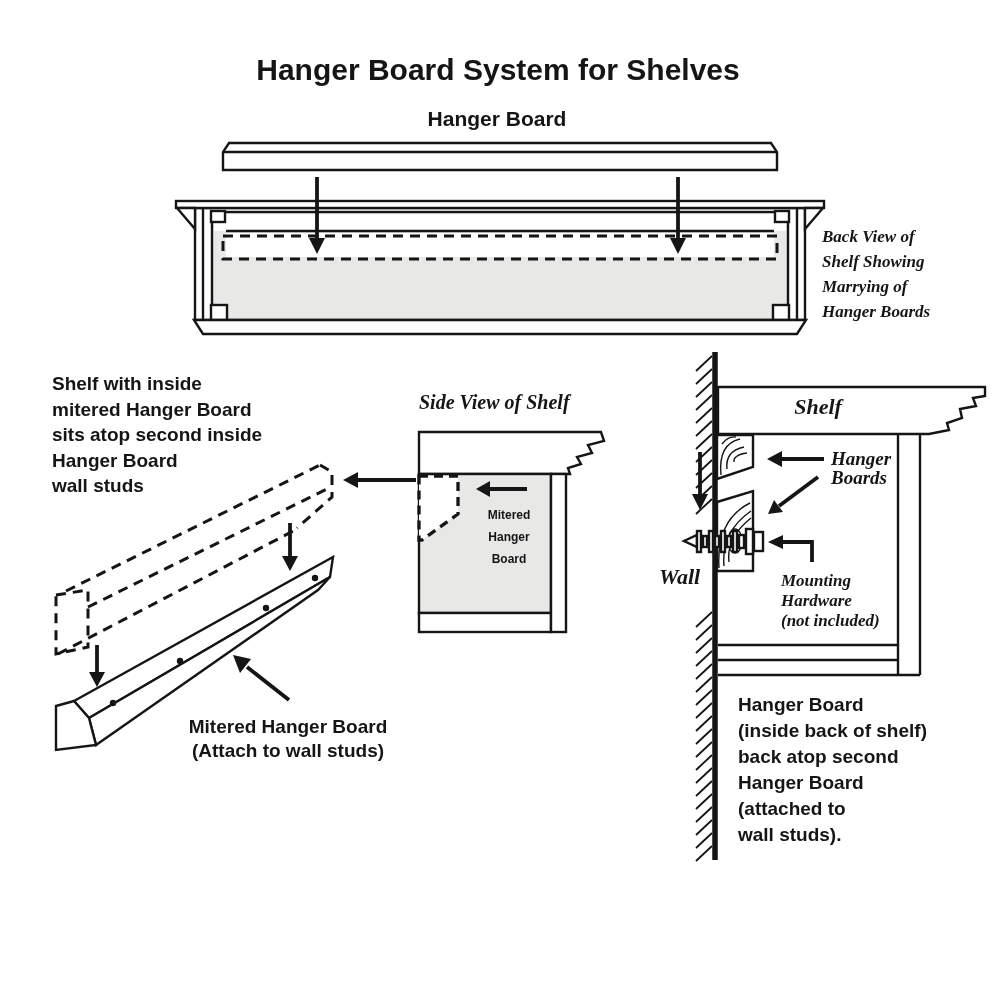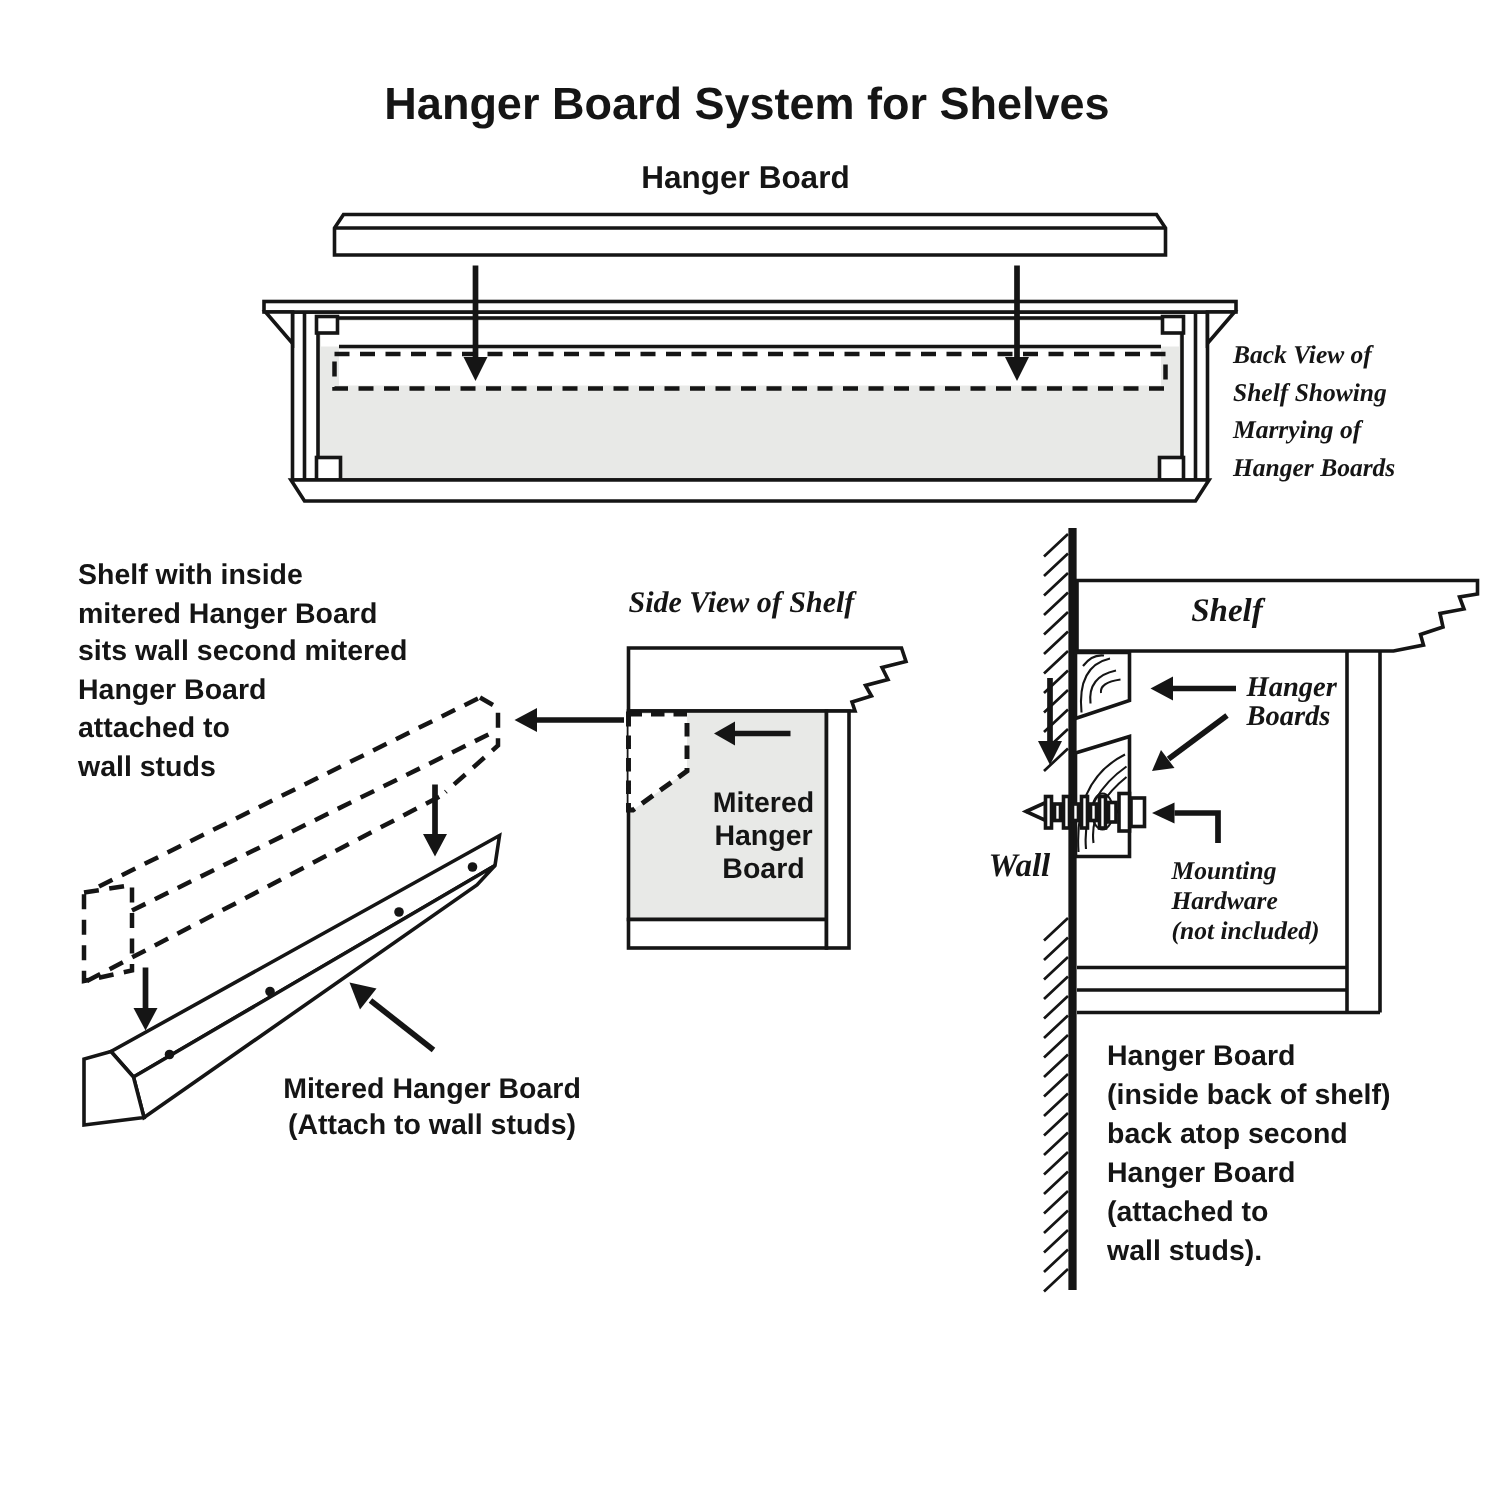--- a/index.html
+++ b/index.html
@@ -26,21 +26,21 @@
   .t  { position:absolute; white-space:nowrap; }
   .sb { font-weight:700; font-family:"Liberation Sans", sans-serif; }
   .si { font-weight:700; font-style:italic; font-family:"Liberation Serif", serif; }
   .ctr { transform:translateX(-50%); text-align:center; }
   .title    { font-size:30px; }
   .sublabel { font-size:21px; }
   .note     { font-size:19px; line-height:25.5px; }
   .note2    { font-size:19px; line-height:26px; }
   .cap      { font-size:17px; line-height:25px; }
   .lbl19    { font-size:19px; line-height:24px; }
-  .side-lbl { font-size:19px; line-height:22px;margin-top:21px; }
+  .side-lbl { font-size:12px; line-height:22px; }
   .svtitle  { font-size:20px; }
   .shelf-lbl{ font-size:22px; }
   .hb-lbl   { font-size:19px; line-height:19px; }
   .wall-lbl { font-size:22px; }
   .mnt-lbl  { font-size:17px; line-height:20px; }
 </style>
 </head>
 <body>
 
 <div class="stage">
@@ -196,23 +196,22 @@
   <div class="t si cap" style="left:822px; top:224px;">
     <div>Back View of</div>
     <div>Shelf Showing</div>
     <div>Marrying of</div>
     <div>Hanger Boards</div>
   </div>
 
   <div class="t sb note" style="left:52px; top:371px;">
     <div>Shelf with inside</div>
     <div>mitered Hanger Board</div>
-    <div>sits wall second mitered</div>
+    <div>sits atop second inside</div>
     <div>Hanger Board</div>
-    <div>attached to</div>
     <div>wall studs</div>
   </div>
 
   <div class="t sb lbl19 ctr" style="left:288px; top:715px;">
     <div>Mitered Hanger Board</div>
     <div>(Attach to wall studs)</div>
   </div>
 
   <div class="t si svtitle" style="left:419px; top:391px;">Side View of Shelf</div>
 

